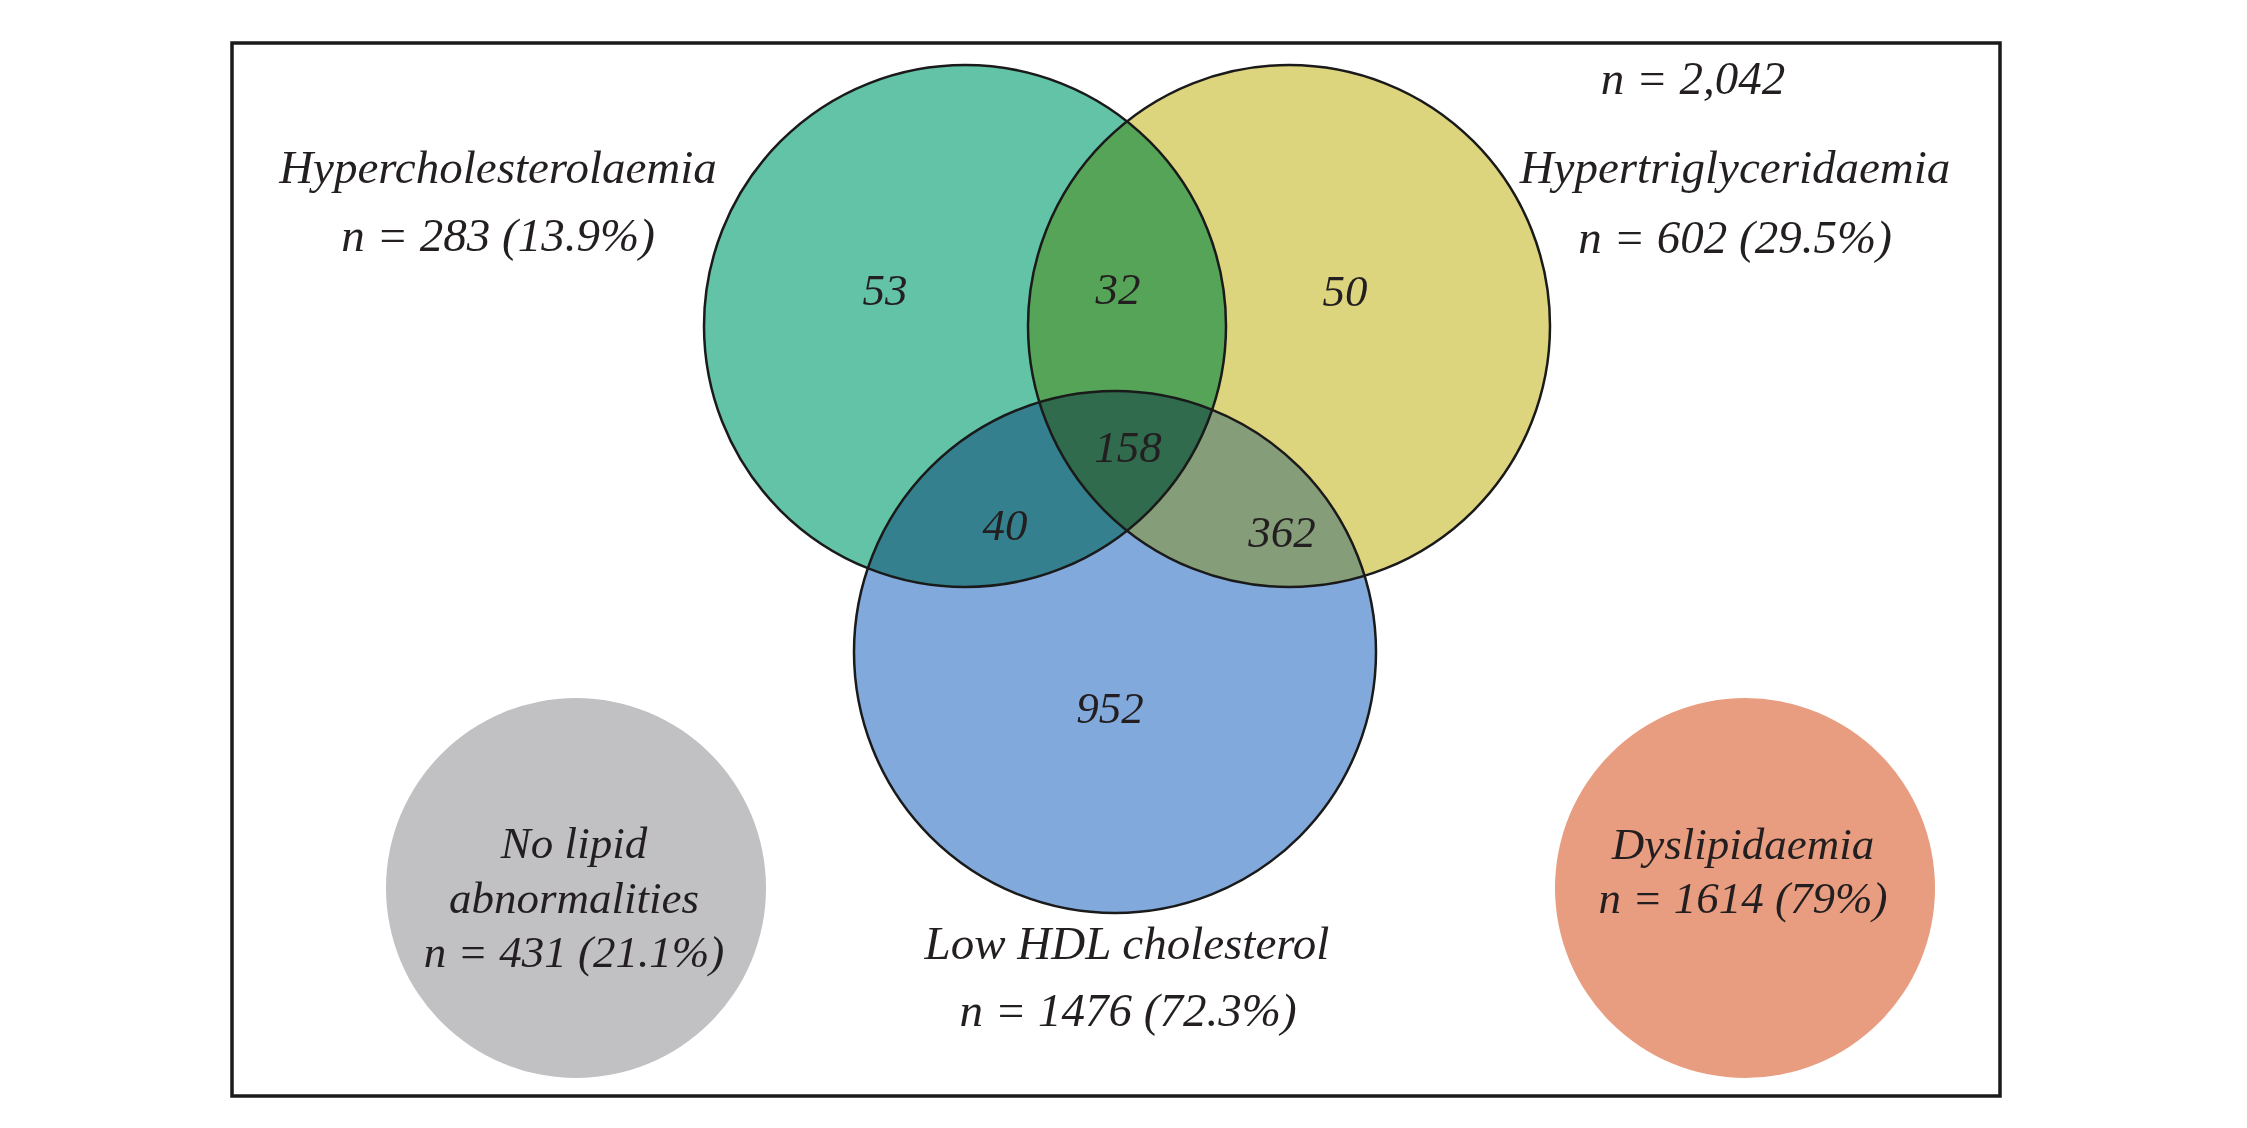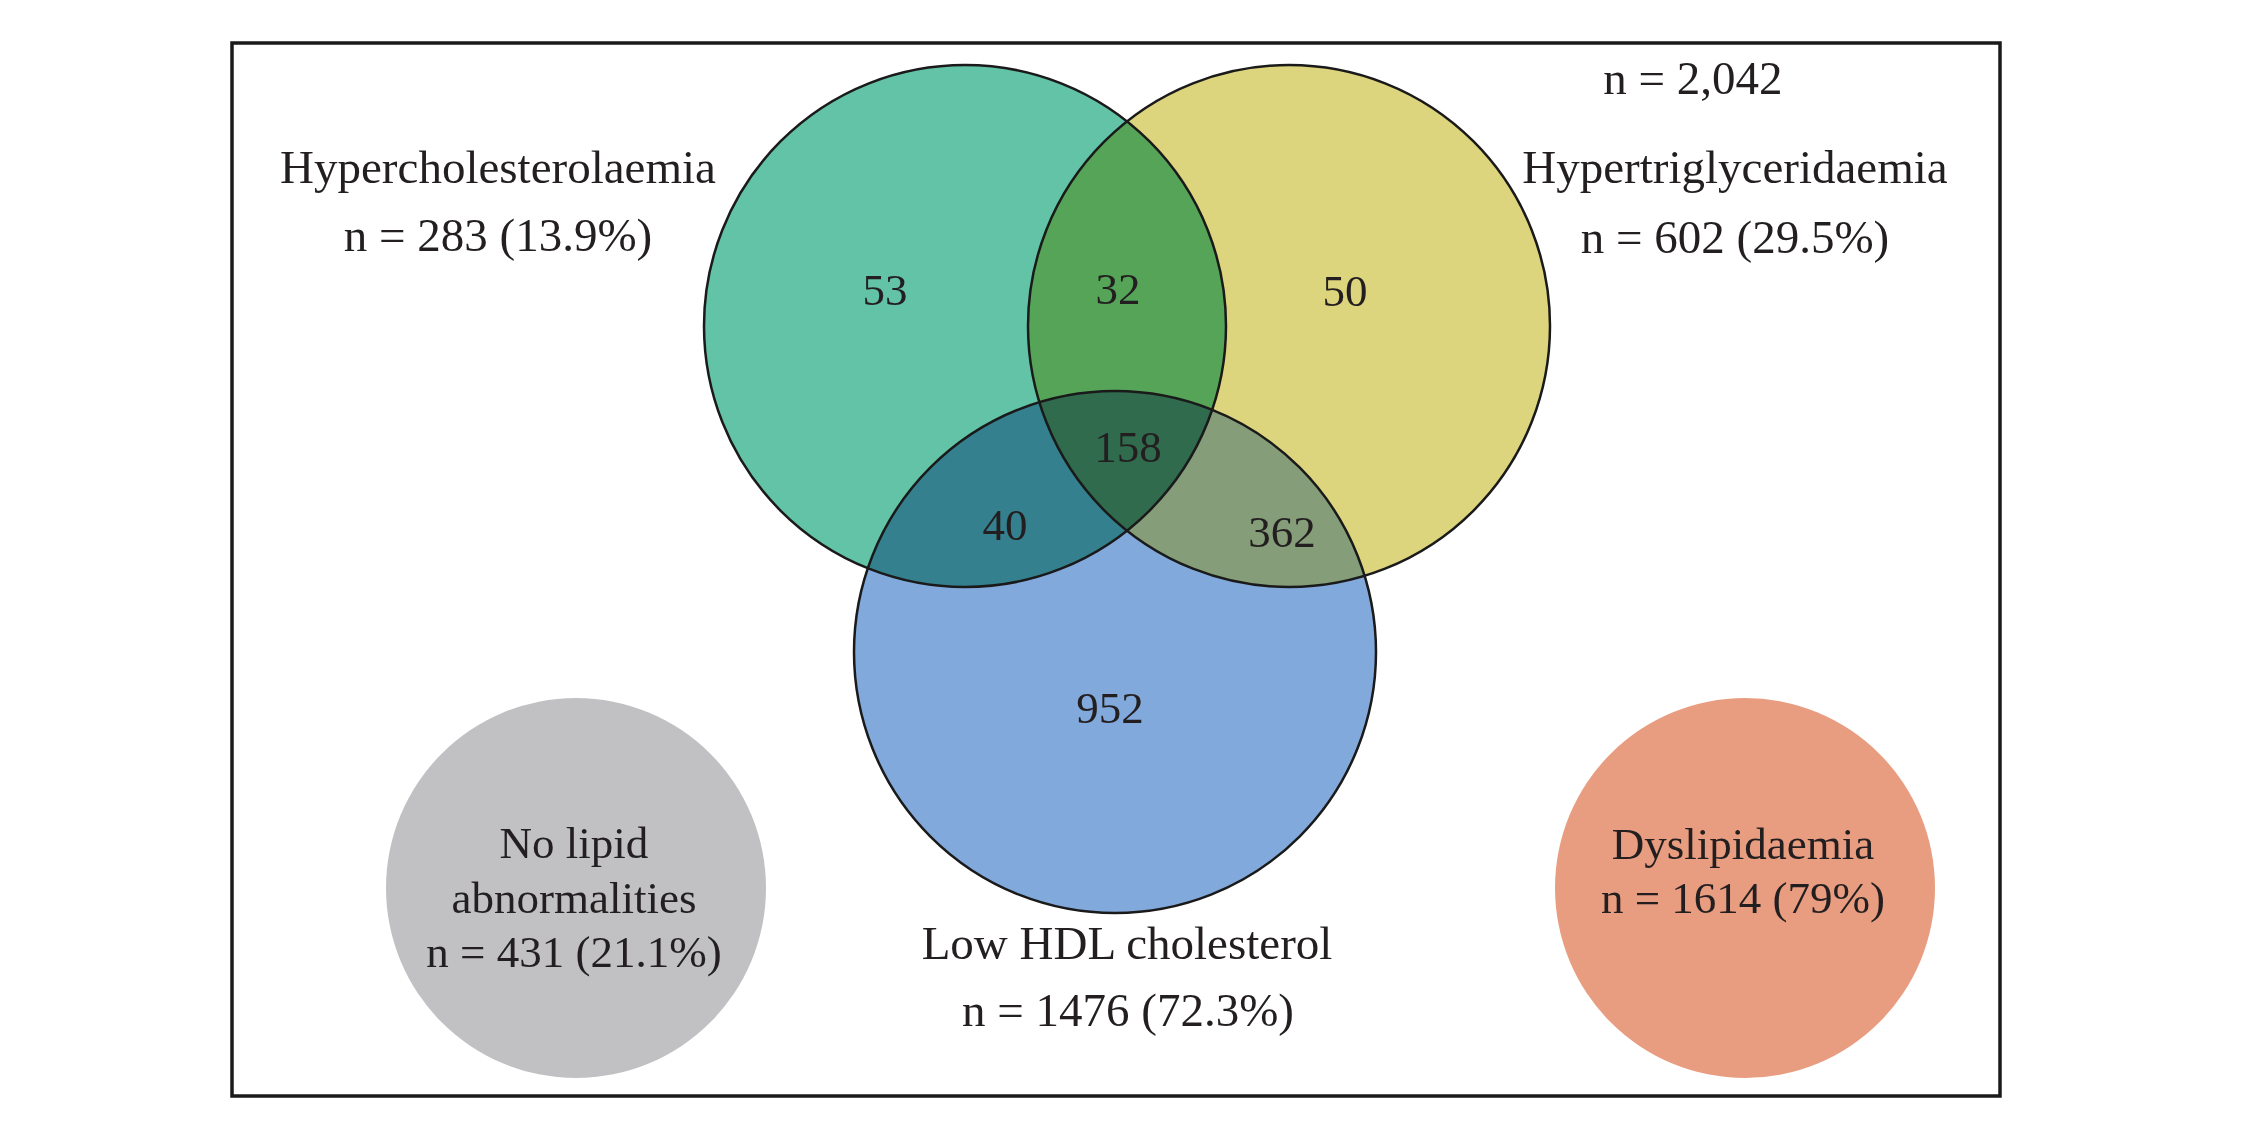--- a/index.html
+++ b/index.html
@@ -1,17 +1,17 @@
 <!DOCTYPE html>
 <html><head>
 <meta charset="utf-8">
 <style>
   html,body{margin:0;padding:0;background:#ffffff;}
   body{width:2247px;height:1128px;overflow:hidden;}
-  .figure-wrap{width:2247px;height:1128px;}
+  .figure-wrap{width:2247px;height:1128px;font-style:italic;}
   svg{display:block;}
   text{font-family:"Liberation Serif","DejaVu Serif",serif;}
   .lbl{font-size:47px;}
   .num{font-size:45px;}
   .inlbl{font-size:45px;}
 </style>
 </head>
 <body>
 
 <div class="figure-wrap">

